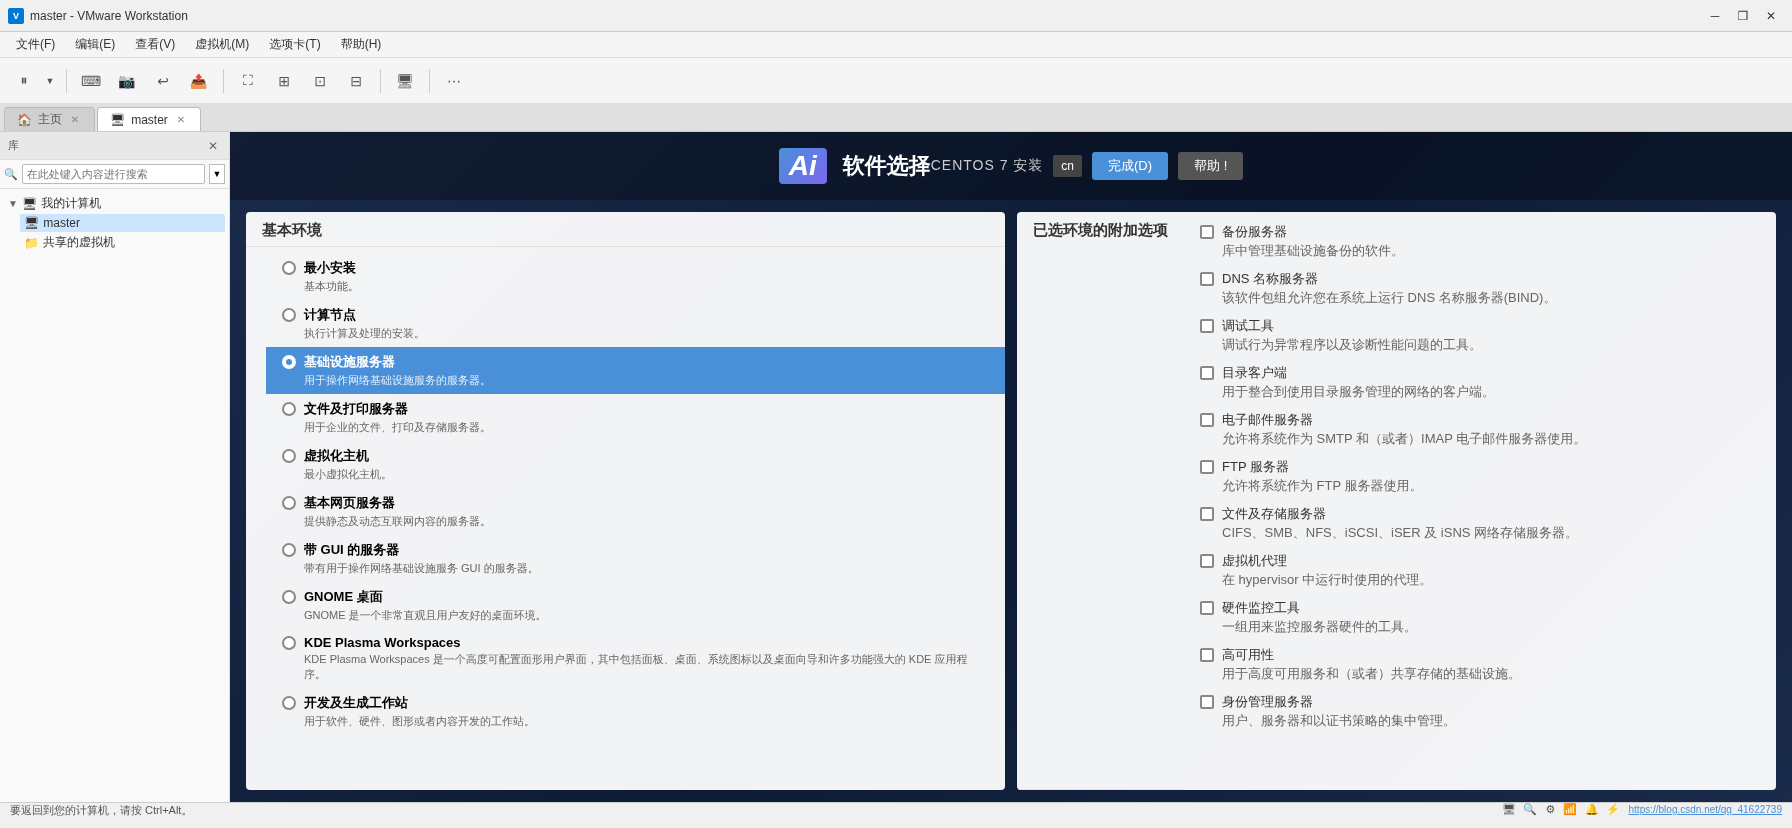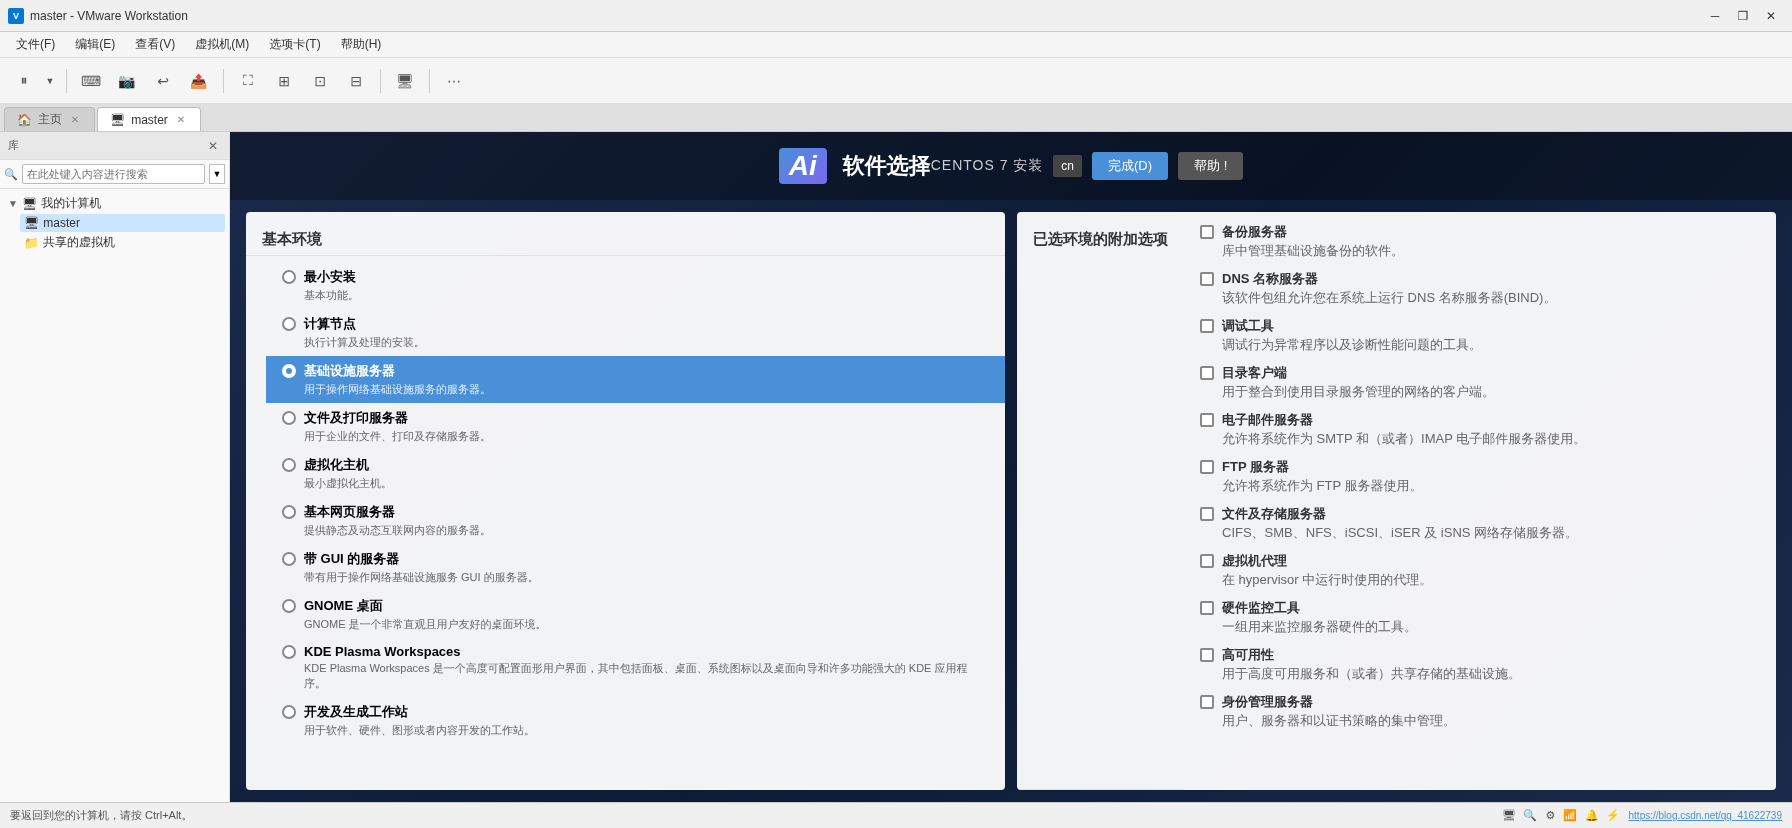--- a/index.html
+++ b/index.html
@@ -260,21 +260,21 @@
     
     .left-panel {
       flex: 1;
       background: rgba(255,255,255,0.95);
       border-radius: 4px;
       overflow: hidden;
       display: flex;
       flex-direction: column;
     }
     .panel-header {
-      padding: 18px 16px 6px;
+      padding: 9px 16px 6px;
       font-size: 15px;
       color: #333;
       font-weight: bold;
       border-bottom: 1px solid #e0e0e0;
     }
     .panel-content {
       flex: 1;
       overflow-y: auto;
       padding: 6px 0;
     }
@@ -342,37 +342,37 @@
     }
     .checkbox {
       width: 14px; height: 14px;
       border: 2px solid #888;
       background: white;
       flex-shrink: 0;
       border-radius: 2px;
     }
     .addon-name {
       font-size: 13px;
-      font-weight: bold;
+      font-weight: normal;
       color: #333;
     }
     .addon-desc {
       font-size: 13px;
       color: #666;
       margin-top: 1px;
       padding-left: 22px;
     }
 
     
     .status-bar {
       height: 26px;
       background: #f0f0f0;
       border-top: 1px solid #ccc;
       display: flex;
-      align-items: center;
+      align-items: flex-start;
       justify-content: space-between;
       padding: 0 10px;
       font-size: 11px;
       color: #555;
     }
     .status-right {
       display: flex; align-items: center; gap: 8px;
     }
     .url-bar {
       font-size: 10px;

